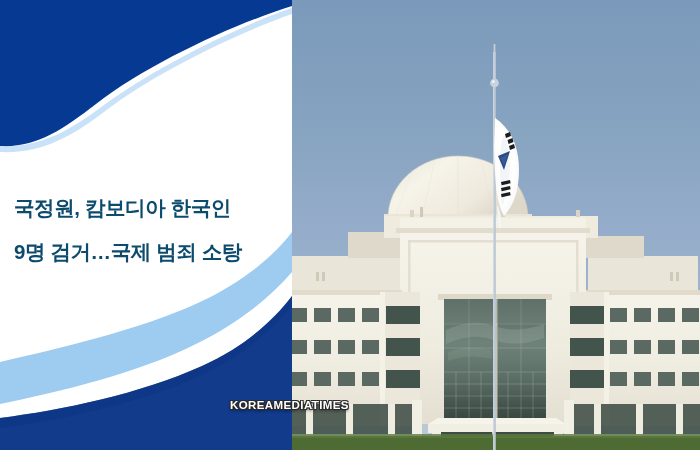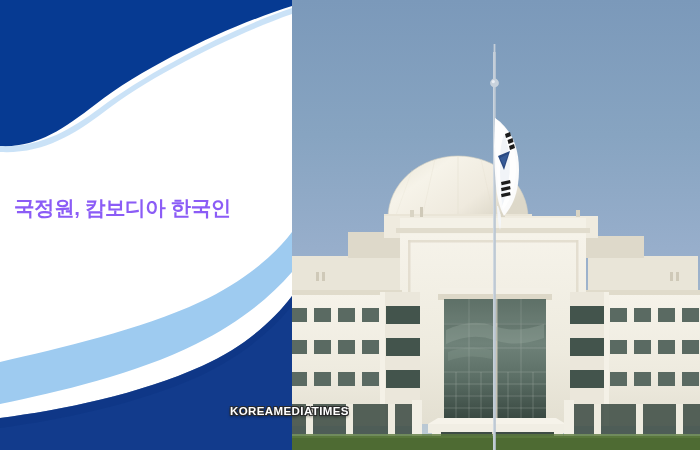--- a/index.html
+++ b/index.html
@@ -48,21 +48,21 @@
   #headline {
     position: absolute;
     left: 14px;
     top: 186px;
     width: 268px;
     z-index: 6;
   }
   #headline .line {
     font-size: 20.5px;
     font-weight: 700;
-    color: #8b5cf6;
+    color: #0c4a6e;
     letter-spacing: -0.4px;
     line-height: 44px;
     white-space: nowrap;
   }
 
   
   #watermark {
     position: absolute;
     left: 230px;
     top: 398px;
@@ -80,21 +80,21 @@
        1px -1px 0 #2a2a2a, -1px -1px 0 #2a2a2a,
        0 2px 3px rgba(0,0,0,.65);
     white-space: nowrap;
   }
   #watermark .wm-en {
     font-size: 11.5px;
     font-weight: 700;
     color: #ffffff;
     letter-spacing: 0.4px;
     line-height: 13px;
-    margin-top: 7px;
+    margin-top: 1px;
     text-shadow:
        1px 1px 0 #2a2a2a, -1px 1px 0 #2a2a2a,
        1px -1px 0 #2a2a2a, -1px -1px 0 #2a2a2a,
        0 2px 3px rgba(0,0,0,.65);
     white-space: nowrap;
   }
 </style>
 </head>
 <body>
 
@@ -344,19 +344,20 @@
 
       <path d="M0 418 C62 410 140 394 202 366 C244 347 272 322 292 296
                V450 H0 Z" fill="#123b8c"></path>
       <path d="M0 418 C62 410 140 394 202 366 C244 347 272 322 292 296
                L292 306 C270 332 242 356 200 376 C138 404 60 420 0 428 Z" fill="#0d3484" opacity=".55"></path>
     </svg>
   </div>
 
   <div id="headline">
     <div class="line">국정원, 캄보디아 한국인</div>
+    <div class="line">9명 검거…국제 범죄 소탕</div>
   </div>
 
   <div id="watermark">
     <div class="wm-en">KOREAMEDIATIMES</div>
   </div>
 
 </div>
 
 </body></html>

